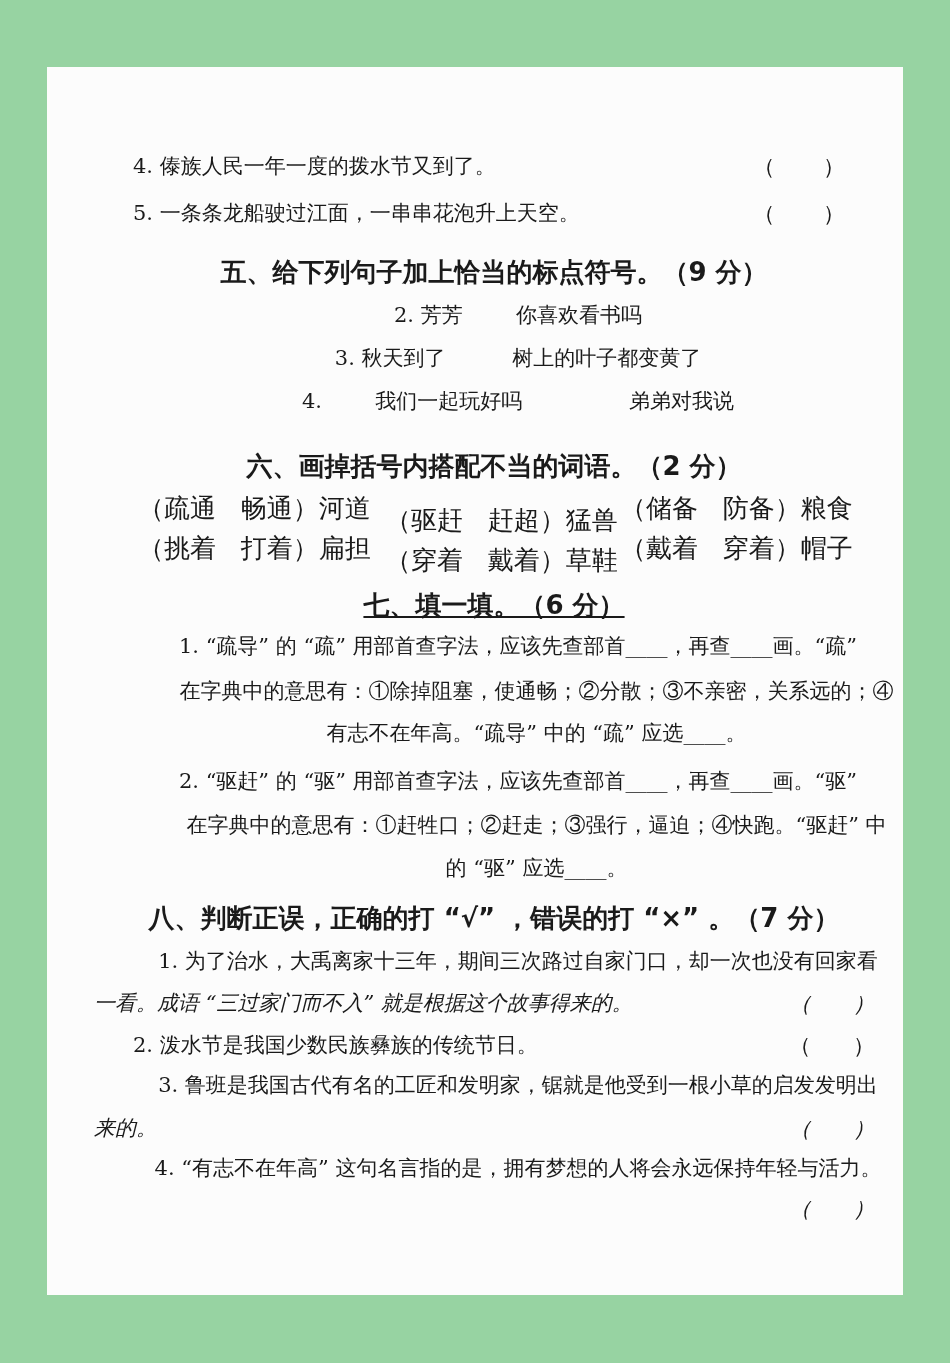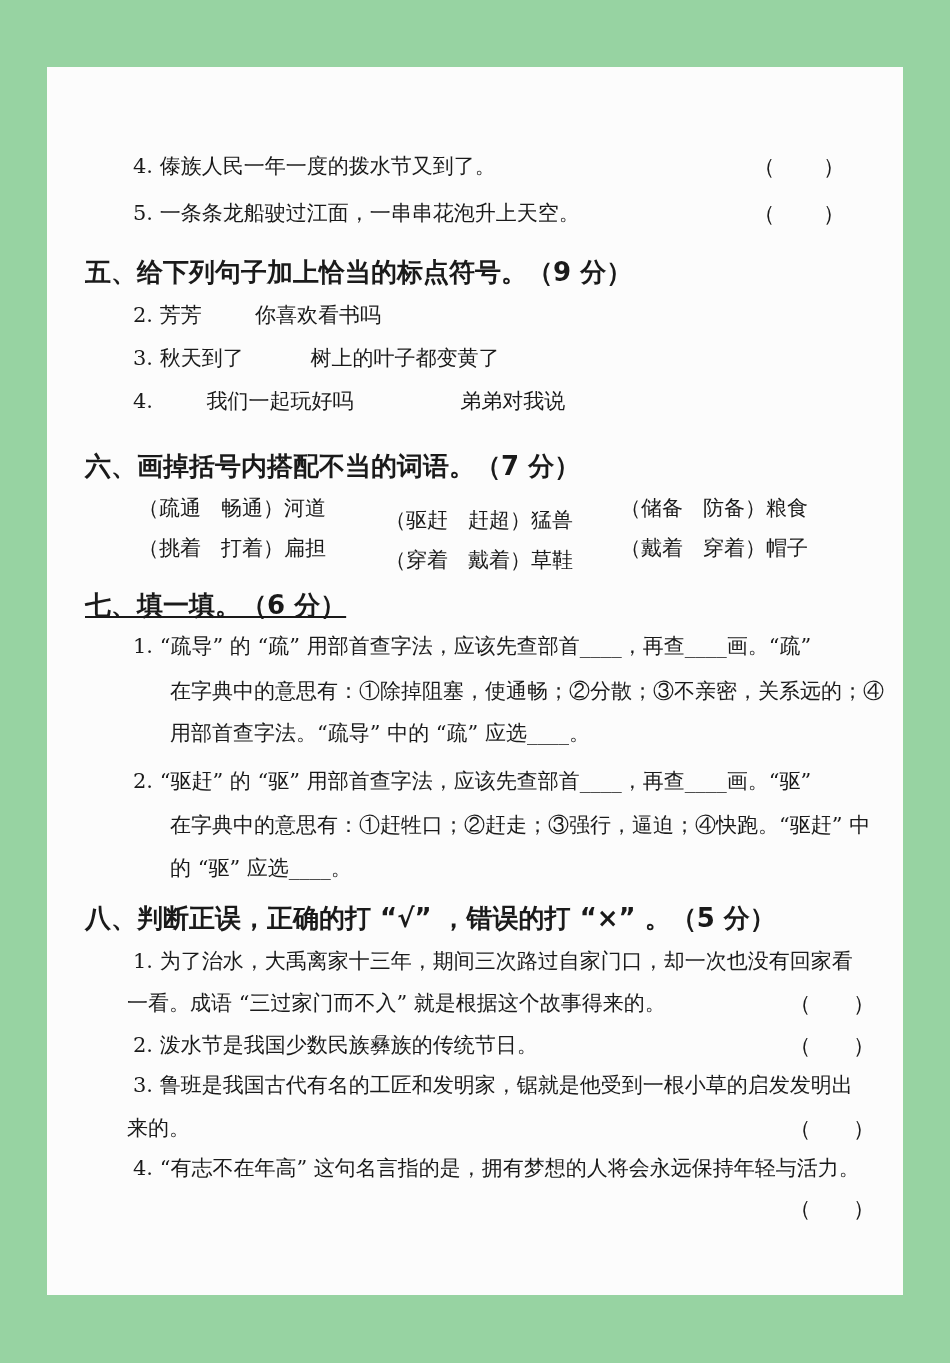--- a/index.html
+++ b/index.html
@@ -8,49 +8,49 @@
     background:#97d3a2;
     font-family:"DejaVu Sans",sans-serif;
     color:#1a1a1a;
     overflow:hidden;
   }
   .paper{
     position:absolute;left:47px;top:67px;width:856px;height:1228px;
     background:#fcfcfc;
   }
   .line{
-    display:flex;align-items:center;justify-content:flex-start;
+    display:flex;align-items:center;justify-content:center;
     height:27px;line-height:27px;
     white-space:pre-wrap;
     font-size:21px;
   }
   .txt{flex:0 1 auto;}
   .grow{flex:1 1 auto;}
   .serif{font-family:"DejaVu Serif",serif;}
   .heading{
     font-weight:700;font-size:26px;
     font-family:"DejaVu Sans",sans-serif;
   }
   
   .ind-h{padding-left:38px;}
   .ind-i{padding-left:86px;}
-  .ind-c{padding-left:80px;}
+  .ind-c{padding-left:47px;font-style:italic;}
   .ind-c7{padding-left:123px;}
   
   .bk{
     display:flex;justify-content:space-between;align-items:center;
     width:92px;flex:0 0 auto;
     font-size:22px;font-family:"DejaVu Serif",serif;
   }
   .bk.s4{margin-right:58px;}
   .bk.s8{margin-right:28px;width:86px;}
   
   .wrow{
     display:flex;align-items:center;height:27px;line-height:27px;
-    padding-left:91px;font-size:21px;white-space:pre-wrap;
+    padding-left:91px;font-size:26px;white-space:pre-wrap;
   }
   .wrow .c1{width:247px;flex:0 0 auto;}
   .wrow .c2{width:235px;flex:0 0 auto;margin-top:24px;}
   .wrow .c3{flex:0 0 auto;}
   
   .mt-86{margin-top:86px;} .mt-20{margin-top:20px;} .mt-32{margin-top:32px;}
   .mt-16{margin-top:16px;} .mt-38{margin-top:38px;} .mt-15{margin-top:15px;}
   .mt-13{margin-top:13px;} .mt-27{margin-top:30px;text-decoration:underline;} .mt-14{margin-top:14px;}
   .mt-18{margin-top:18px;} .mt-21{margin-top:21px;} .mt-17{margin-top:17px;}
   .mt-23{margin-top:23px;}
@@ -69,41 +69,41 @@
     <span class="txt serif">5. 一条条龙船驶过江面，一串串花泡升上天空。</span>
     <span class="grow"></span>
     <span class="bk s4"><span>（</span><span>）</span></span>
   </div>
 
   <div class="line heading ind-h mt-32">五、给下列句子加上恰当的标点符号。（9 分）</div>
   <div class="line serif ind-i mt-16">2. 芳芳        你喜欢看书吗</div>
   <div class="line serif ind-i mt-16">3. 秋天到了          树上的叶子都变黄了</div>
   <div class="line serif ind-i mt-16">4.        我们一起玩好吗                弟弟对我说</div>
 
-  <div class="line heading ind-h mt-38">六、画掉括号内搭配不当的词语。（7 分）</div>
+  <div class="line heading ind-h mt-38">六、画掉括号内搭配不当的词语。（2 分）</div>
   <div class="wrow serif mt-15">
     <span class="c1">（疏通   畅通）河道</span>
     <span class="c2">（驱赶   赶超）猛兽</span>
     <span class="c3">（储备   防备）粮食</span>
   </div>
   <div class="wrow serif mt-13">
     <span class="c1">（挑着   打着）扁担</span>
     <span class="c2">（穿着   戴着）草鞋</span>
     <span class="c3">（戴着   穿着）帽子</span>
   </div>
 
   <div class="line heading ind-h mt-27">七、填一填。（6 分）</div>
   <div class="line serif ind-i mt-14">1. “疏导” 的 “疏” 用部首查字法，应该先查部首____，再查____画。“疏”</div>
   <div class="line serif ind-c7 mt-18">在字典中的意思有：①除掉阻塞，使通畅；②分散；③不亲密，关系远的；④</div>
-  <div class="line serif ind-c7 mt-15">用部首查字法。“疏导” 中的 “疏” 应选____。</div>
+  <div class="line serif ind-c7 mt-15">有志不在年高。“疏导” 中的 “疏” 应选____。</div>
   <div class="line serif ind-i mt-21">2. “驱赶” 的 “驱” 用部首查字法，应该先查部首____，再查____画。“驱”</div>
   <div class="line serif ind-c7 mt-17">在字典中的意思有：①赶牲口；②赶走；③强行，逼迫；④快跑。“驱赶” 中</div>
   <div class="line serif ind-c7 mt-16">的 “驱” 应选____。</div>
 
-  <div class="line heading ind-h mt-23">八、判断正误，正确的打 “√” ，错误的打 “×” 。（5 分）</div>
+  <div class="line heading ind-h mt-23">八、判断正误，正确的打 “√” ，错误的打 “×” 。（7 分）</div>
   <div class="line serif ind-i mt-16">1. 为了治水，大禹离家十三年，期间三次路过自家门口，却一次也没有回家看</div>
   <div class="line ind-c mt-15">
     <span class="txt serif">一看。成语 “三过家门而不入” 就是根据这个故事得来的。</span>
     <span class="grow"></span>
     <span class="bk s8"><span>（</span><span>）</span></span>
   </div>
   <div class="line ind-i mt-15">
     <span class="txt serif">2. 泼水节是我国少数民族彝族的传统节日。</span>
     <span class="grow"></span>
     <span class="bk s8"><span>（</span><span>）</span></span>

